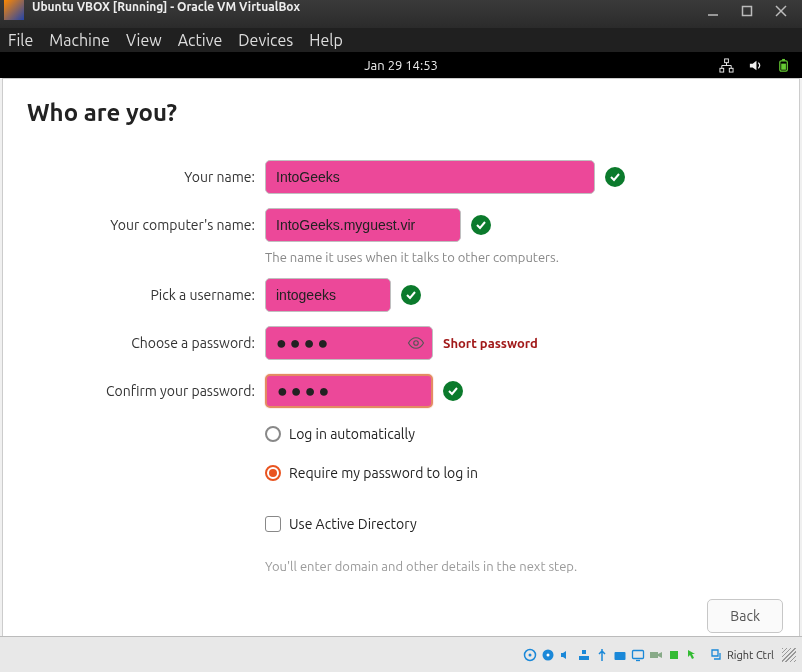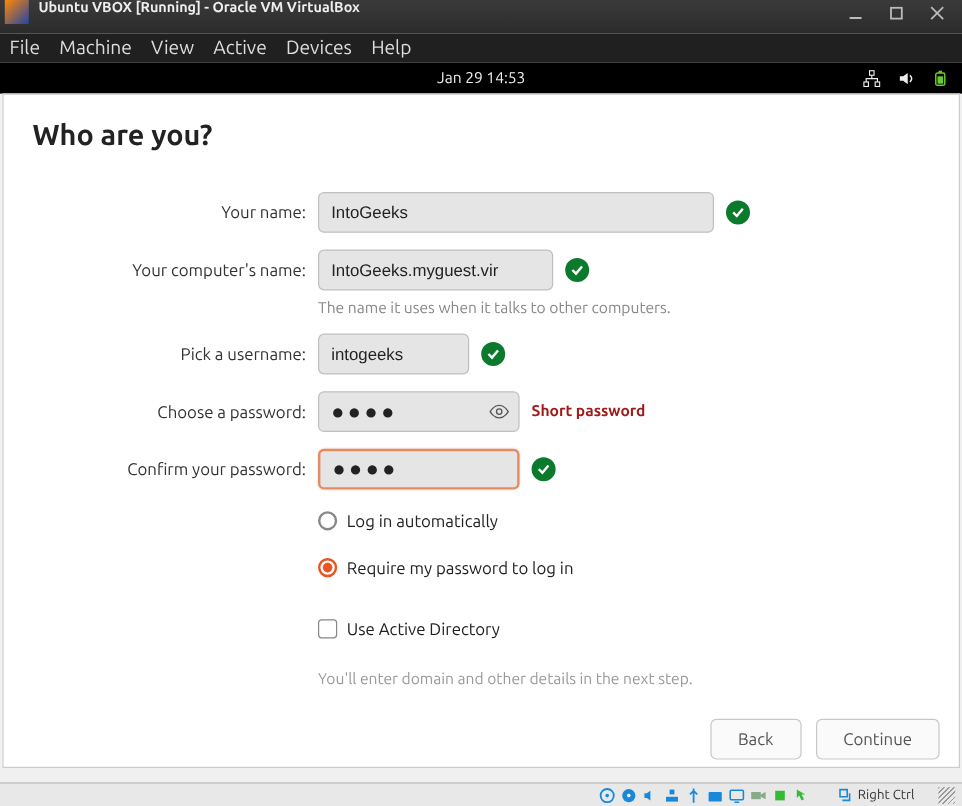--- a/index.html
+++ b/index.html
@@ -22,21 +22,21 @@
 
 
 .install-shell { position: absolute; top: 78px; left: 2px; right: 2px; bottom: 32px; background: #fff; border: 1px solid #ccc; display: flex; flex-direction: column; }
 .install-titlebar { height: 34px; background: linear-gradient(#eaeaea, #dedede); border-bottom: 1px solid #c8c8c8; display: flex; align-items: center; justify-content: center; font-weight: bold; font-size: 14px; color: #333; }
 .install-body { flex: 1; padding: 20px 24px 10px 24px; overflow: hidden; }
 .install-heading { font-size: 24px; font-weight: 600; color: #222; margin-bottom: 34px; }
 
 .form { display: grid; grid-template-columns: 228px auto; row-gap: 14px; column-gap: 10px; align-items: center; }
 .form-label { text-align: right; color: #333; font-size: 14px; }
 .field-row { display: flex; align-items: center; gap: 10px; }
-.text-input { height: 34px; border: 1px solid #bfbfbf; border-radius: 5px; padding: 0 10px; font-size: 14px; background: #e5e5e5; color: #222; }
+.text-input { height: 34px; border: 1px solid #bfbfbf; border-radius: 5px; padding: 0 10px; font-size: 14px; background: #ec4899; color: #222; }
 .text-input.focused { border: 2px solid #e38b63; box-shadow: 0 0 0 1px rgba(233,84,32,0.1); }
 .pw-input { letter-spacing: 3px; font-size:18px; font-weight:bold; color:#222; }
 .eye-wrap { position: relative; display: flex; align-items: center; }
 .eye-wrap .text-input { padding-right: 36px; }
 .eye { position: absolute; right: 8px; color: #555; display:flex; }
 
 .check-icon { width: 20px; height: 20px; border-radius: 50%; background: #0b7a2c; display: flex; align-items: center; justify-content: center; flex-shrink:0; }
 .check-icon svg { width: 12px; height: 12px; }
 
 .hint { color: #888; font-size: 13px; margin-top: -6px; }
@@ -47,21 +47,21 @@
 .radio.checked { border-color: #e95420; }
 .radio.checked::after { content:""; width: 8px; height: 8px; border-radius: 50%; background: #e95420; }
 .checkbox { width: 16px; height: 16px; border: 1.5px solid #888; border-radius: 3px; background:#fff; }
 
 .ad-hint { color: #9a9a9a; font-size: 13px; margin-top: 4px; }
 
 .button-row { position: absolute; bottom: 6px; right: 16px; display: flex; gap: 12px; }
 .btn { height: 34px; padding: 0 22px; border: 1px solid #c7c7c7; border-radius: 5px; background: #fafafa; color: #555; font-size: 14px; display: flex; align-items: center; }
 
 
-.vb-statusbar { position: absolute; bottom: 0; left: 0; right: 0; height: 20px; background: #e8e8e8; border-top: 1px solid #bbb; display: flex; align-items: center; justify-content: flex-end; padding: 0 6px; gap: 16px; font-size: 11px; color: #333; }
+.vb-statusbar { position: absolute; bottom: 0; left: 0; right: 0; height: 36px; background: #e8e8e8; border-top: 1px solid #bbb; display: flex; align-items: center; justify-content: flex-end; padding: 0 6px; gap: 4px; font-size: 11px; color: #333; }
 .vb-status-icons { display: flex; gap: 3px; align-items: center; }
 .vb-si { width: 15px; height: 15px; display:flex; align-items:center; justify-content:center; }
 .kbd-label { margin-left: 6px; display:flex; align-items:center; gap:4px; }
 .resize-grip { width:14px; height:14px; background:repeating-linear-gradient(135deg,#999,#999 1px,transparent 1px,transparent 3px); margin-left:4px;}
 </style>
 </head>
 <body>
 
 <div class="vb-titlebar">
   <div class="vb-logo"></div>
@@ -199,23 +199,20 @@
         </label>
         <div class="ad-hint">You'll enter domain and other details in the next step.</div>
       </div>
 
     </div>
 
     <div class="button-row">
       <div class="btn">
           <span>Back</span>
         </div>
-      <div class="btn">
-          <span>Continue</span>
-        </div>
     </div>
   </div>
 </div>
 
 <div class="vb-statusbar">
   <div class="vb-status-icons">
     <span class="vb-si">
         <svg width="14" height="14">
           <circle cx="7" cy="7" r="5.5" fill="none" stroke="#1a88d8" stroke-width="1.5"></circle>
           <circle cx="7" cy="7" r="1.5" fill="#1a88d8"></circle>

